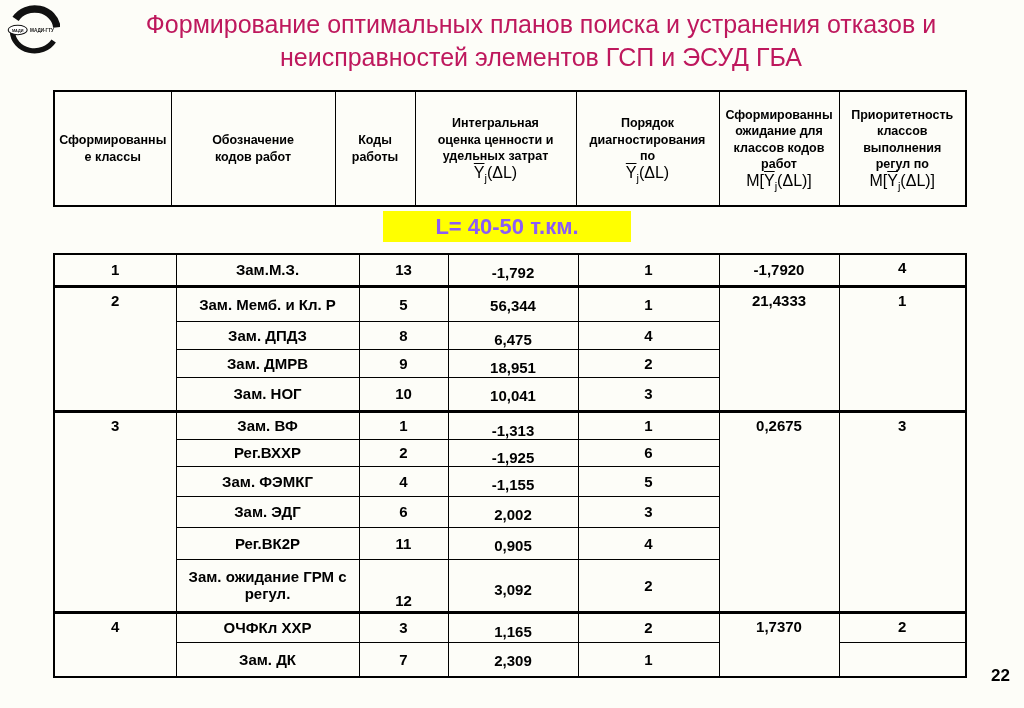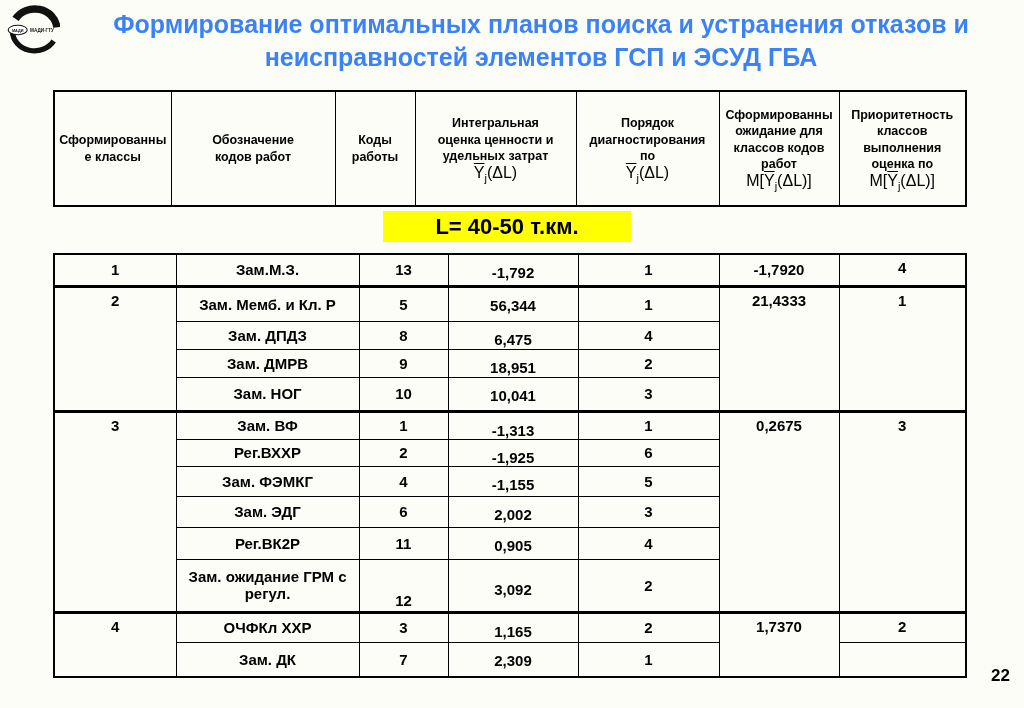--- a/index.html
+++ b/index.html
@@ -5,22 +5,22 @@
   * { box-sizing: border-box; }
   html,body { margin:0; padding:0; }
   body {
     width:1024px; height:708px; position:relative; overflow:hidden;
     background:#FDFDF8;
     font-family:"Liberation Sans", sans-serif;
     color:#000;
   }
   .slide-title {
     position:absolute; left:72px; right:14px; top:8px;
-    text-align:center; color:#3b82f6;
-    font-size:25px; font-weight:bold; line-height:1.3;
+    text-align:center; color:#be185d;
+    font-size:25px; font-weight:normal; line-height:1.3;
   }
   .logo { position:absolute; left:5px; top:3px; width:55px; height:55px; }
 
   
   table.hdr {
     position:absolute; left:53px; top:90px; width:912px; height:117px;
     border-collapse:collapse; table-layout:fixed; border:2px solid #000;
   }
   table.hdr td {
     border:1px solid #000; text-align:center; vertical-align:middle;
@@ -29,21 +29,21 @@
   .formula {
     font-family:Liberation Sans, sans-serif; font-weight:normal;
     font-size:16px; line-height:1.1;
   }
   .formula .ov { text-decoration:overline; }
   .formula sub { font-size:11px; line-height:0; }
 
   
   .hl-label {
     position:absolute; left:383px; top:211px; width:248px; height:31px;
-    background:#FFFF00; color:#000000; font-size:22px; font-weight:bold;
+    background:#FFFF00; color:#8b5cf6; font-size:22px; font-weight:bold;
     text-align:center; line-height:31px;
   }
 
   
   table.data {
     position:absolute; left:53px; top:253px; width:912px;
     border-collapse:collapse; table-layout:fixed; border:2px solid #000;
   }
   table.data td {
     border:1px solid #000; font-size:15px; font-weight:bold;
@@ -112,21 +112,21 @@
       <div>Сформированны</div>
       <div>ожидание для</div>
       <div>классов кодов</div>
       <div>работ</div>
       <div class="formula"><span>M[</span><span class="ov">Y</span><sub>j</sub><span>(ΔL)]</span></div>
     </td>
     <td>
       <div>Приоритетность</div>
       <div>классов</div>
       <div>выполнения</div>
-      <div>оценка по</div>
+      <div>регул по</div>
       <div class="formula"><span>M[</span><span class="ov">Y</span><sub>j</sub><span>(ΔL)]</span></div>
     </td>
   </tr>
 </tbody>
   </table>
 
 <div class="hl-label">L= 40-50 т.км.</div>
 
 <table class="data">
   <colgroup>

